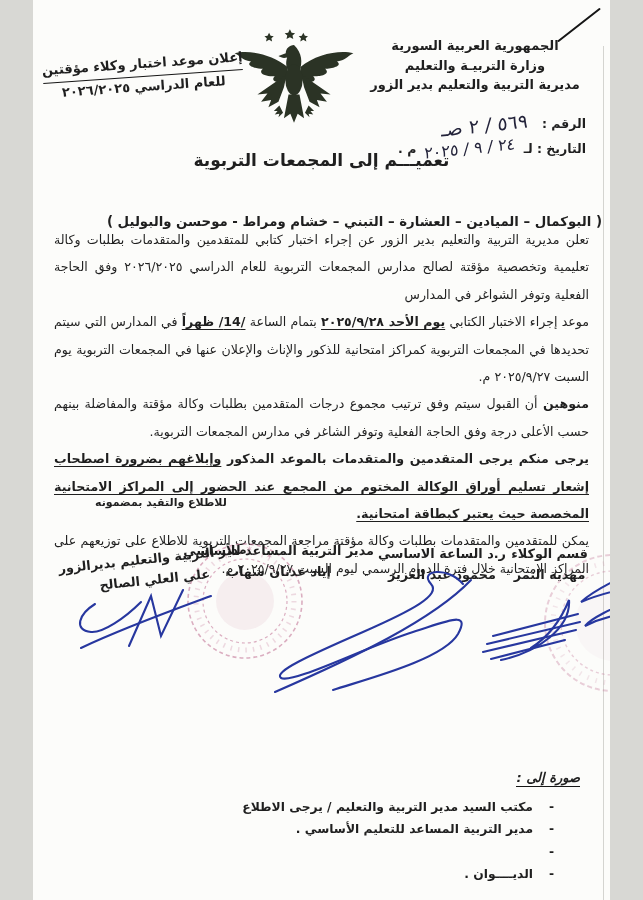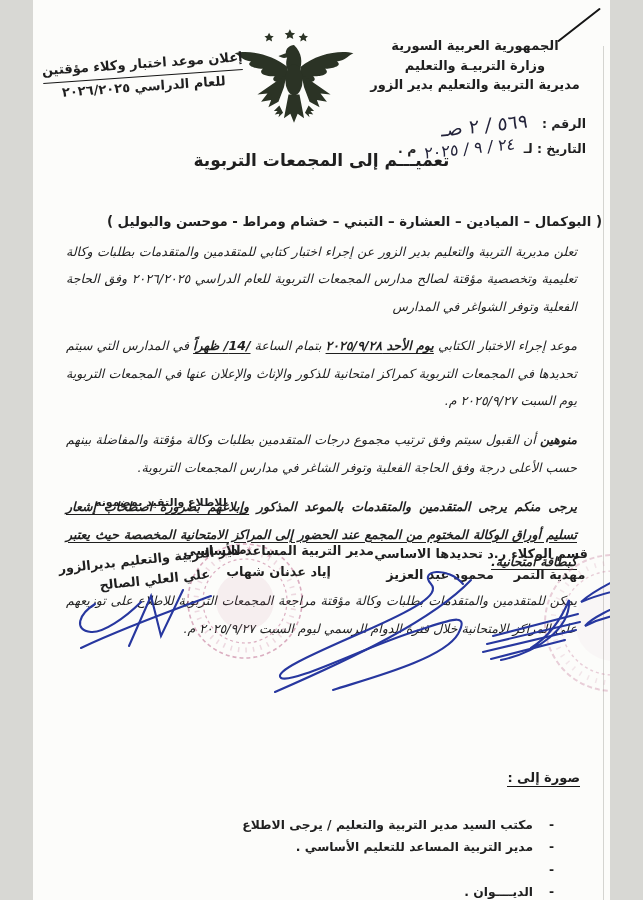--- a/index.html
+++ b/index.html
@@ -34,36 +34,36 @@
   .side-note{position:absolute;top:54px;left:4px;width:212px;transform:rotate(-4deg);text-align:center;font-weight:bold;font-size:13px;line-height:1.6;}
   .side-note .l1{display:inline-block;border-bottom:1.6px solid #161616;padding-bottom:1px;white-space:nowrap;}
   .side-note .l2{white-space:nowrap;}
 
   
   .doc-title{position:absolute;top:150px;left:0;right:0;text-align:center;font-size:17px;font-weight:bold;letter-spacing:.5px;}
   .doc-subtitle{position:absolute;top:182px;left:0;right:8px;font-size:13.3px;font-weight:bold;white-space:nowrap;margin-top:32px;}
 
   
   .body-text{position:absolute;top:226px;right:21px;left:21px;font-size:12.6px;line-height:27.4px;text-align:justify;}
-  .body-text p{margin:12px;font-style:italic;}
+  .body-text p{margin:0;}
   .b{font-weight:bold;}
   .u{text-decoration:underline;text-underline-offset:3px;}
   .inspect-line{position:absolute;top:496px;left:62px;right:0;text-align:left;font-size:11px;font-weight:bold;}
 
   
   .sig{position:absolute;text-align:center;font-size:12.8px;font-weight:bold;line-height:21px;white-space:nowrap;}
   .sig1{top:543px;right:22px;}
   .sig2{top:543px;right:104px;}
   .sig3{top:540px;right:236px;}
   .sig4{top:548px;left:26px;transform:rotate(-6deg);}
   svg.overlay{position:absolute;left:0;pointer-events:none;}
 
   
   .copy-to{position:absolute;top:770px;right:30px;width:420px;font-size:12.3px;font-weight:bold;text-align:right;}
-  .copy-to .hd{display:inline-block;border-bottom:1.6px solid #161616;padding-bottom:1px;font-size:13px;margin-bottom:27px;}
+  .copy-to .hd{display:inline-block;border-bottom:1.6px solid #161616;padding-bottom:1px;font-size:13px;margin-bottom:9px;font-style:italic;}
   .copy-to .items{margin-left:0;margin-right:26px;}
   .copy-to .item{display:flex;flex-direction:row;gap:13px;line-height:22.4px;justify-content:flex-start;}
   .copy-to .dash{width:8px;flex:0 0 auto;}
 </style>
 </head>
 <body>
 
 <div class="page">
 
   <div class="scan-edge"></div>
@@ -146,21 +146,21 @@
       <circle r="38" fill="var(--stamp-pink)" opacity="0.12"></circle>
       <circle r="60" fill="none" stroke="var(--stamp-pink)" stroke-width="5" stroke-dasharray="1.5 7" opacity="0.5"></circle>
     </g>
   </svg>
 
   <div class="sig sig1">
     <div>قسم الوكلاء</div>
     <div>مهدية التمر</div>
   </div>
   <div class="sig sig2">
-    <div>ر.د تحديدها الاساسي</div>
+    <div>ر.د الساعة الاساسي</div>
     <div>محمود عبد العزيز</div>
   </div>
   <div class="sig sig3">
     <div>مدير التربية المساعد للأساسي</div>
     <div>إياد عدنان شهاب</div>
   </div>
   <div class="sig sig4">
     <div>مدير التربية والتعليم بديرالزور</div>
     <div>علي العلي الصالح</div>
   </div>

